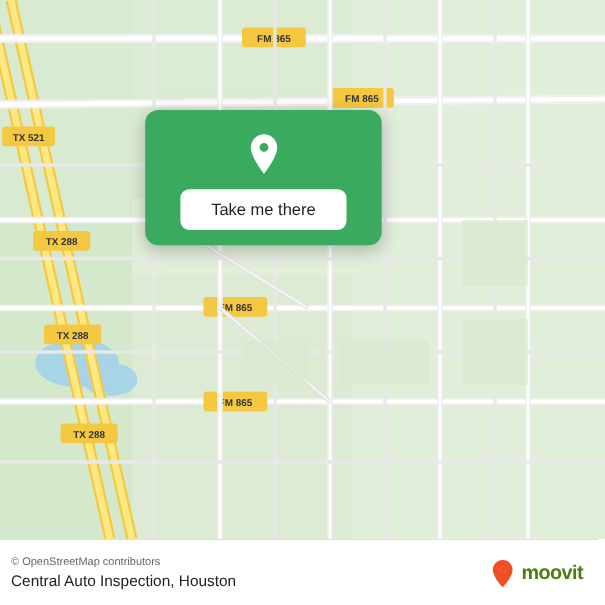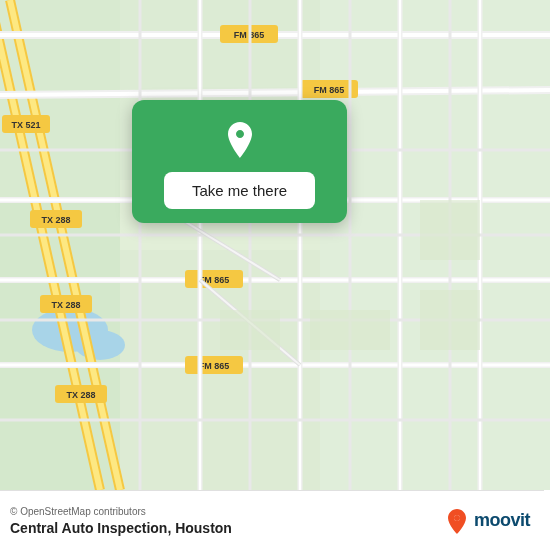--- a/index.html
+++ b/index.html
@@ -67,39 +67,39 @@
 
     .copyright-text {
       font-size: 10px;
       color: #666;
       margin-bottom: 3px;
     }
 
     .location-name {
       font-size: 14px;
       color: #222;
-      font-weight: 700;
+      font-weight: 400;
       text-align: center;
     }
 
     .moovit-logo {
       display: flex;
       align-items: center;
       gap: 3px;
     }
 
     .moovit-pin {
       width: 28px;
       height: 28px;
     }
 
     .moovit-text {
       font-size: 18px;
       font-weight: 700;
-      color: #0c4a6e;
+      color: #4d7c0f;
       letter-spacing: -0.5px;
     }
 
     
     svg.map-roads {
       position: absolute;
       top: 0; left: 0;
       width: 100%; height: 100%;
     }
   </style>

